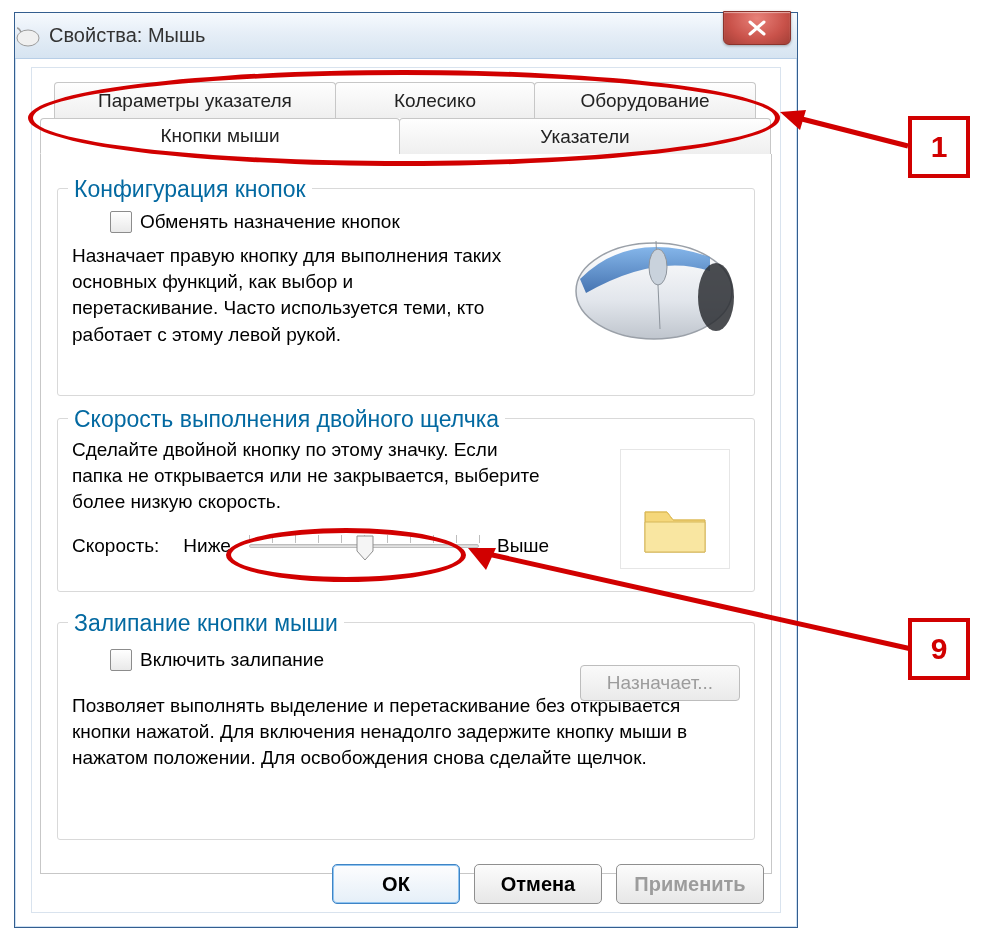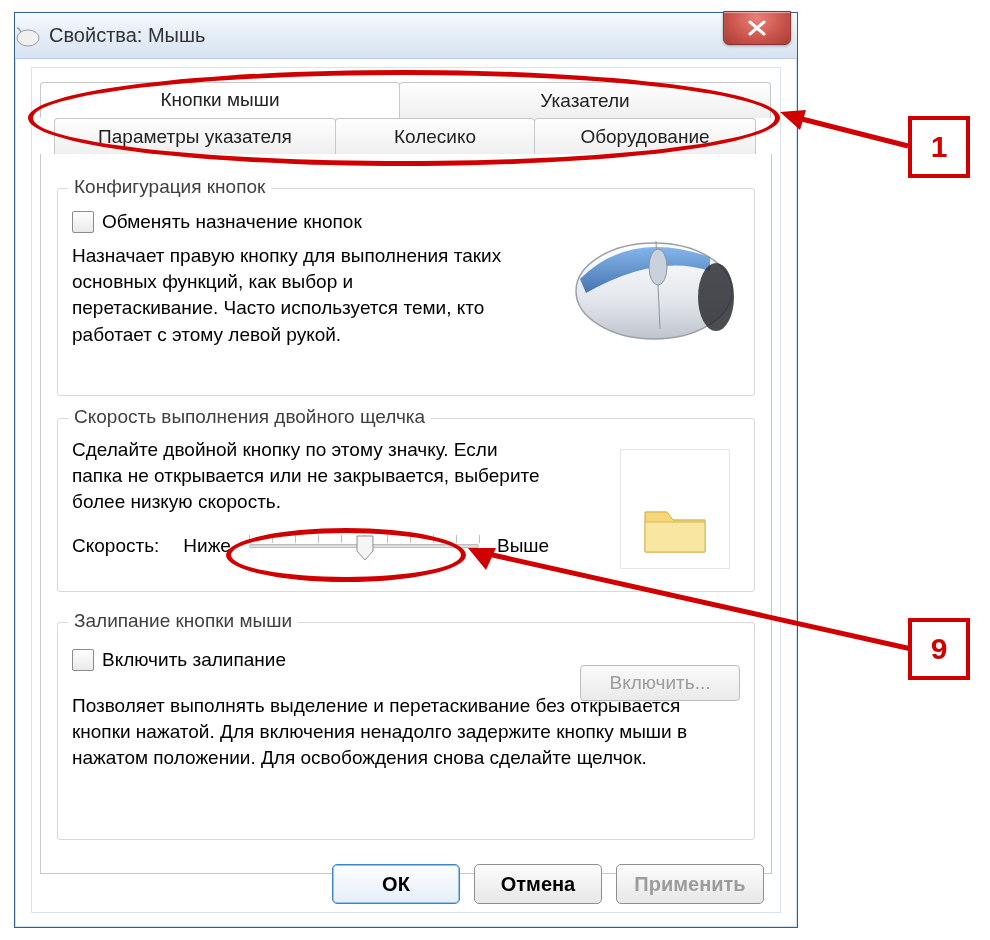--- a/index.html
+++ b/index.html
@@ -97,28 +97,28 @@
     border: 1px solid #d9d9d9;
     border-radius: 3px;
     margin-top: 22px;
     padding: 18px 14px 14px 14px;
   }
   .group-title {
     position: absolute;
     top: -13px; left: 10px;
     background: #fff;
     padding: 0 6px;
-    font-size: 19px;
-    color: #404040;
+    font-size: 23px;
+    color: #0369a1;
   }
   .group1 { height: 208px; }
   .group2 { height: 174px; }
   .group3 { height: 218px; margin-top: 30px; }
 
-  .checkbox-row { display: flex; align-items: center; gap: 8px; margin-top: 4px; }
+  .checkbox-row { display: flex; align-items: center; gap: 8px; margin-top: 4px; margin-left: 38px; }
   .checkbox {
     width: 22px; height: 22px;
     border: 1px solid #8c8c8c;
     background: linear-gradient(to bottom, #fff, #e9e9e9);
     border-radius: 2px;
   }
   .desc { margin-top: 10px; font-size: 19px; line-height: 1.38; max-width: 430px; }
 
   .mouse-art {
     position: absolute; right: 10px; top: 12px;
@@ -227,28 +227,28 @@
       <span class="title-text">Свойства: Мышь</span>
       <div class="close-btn">
         <svg width="20" height="16" viewBox="0 0 20 16">
           <path d="M3 2 L17 14 M17 2 L3 14" stroke="#fff" stroke-width="3" stroke-linecap="round"></path>
         </svg>
       </div>
     </div>
 
     <div class="client">
       <div class="tabs">
-        <div class="tab-row tab-row2">
-          <div class="tab">Кнопки мыши</div>
-          <div class="tab">Указатели</div>
-        </div>
         <div class="tab-row tab-row1">
           <div class="tab">Параметры указателя</div>
           <div class="tab">Колесико</div>
           <div class="tab">Оборудование</div>
+        </div>
+        <div class="tab-row tab-row2">
+          <div class="tab">Кнопки мыши</div>
+          <div class="tab">Указатели</div>
         </div>
 
         <div class="tab-panel">
 
           <div class="group group1">
             <span class="group-title">Конфигурация кнопок</span>
             <div class="checkbox-row">
               <div class="checkbox"></div>
               <span>Обменять назначение кнопок</span>
             </div>
@@ -312,21 +312,21 @@
               </svg>
             </div>
           </div>
 
           <div class="group group3">
             <span class="group-title">Залипание кнопки мыши</span>
             <div class="checkbox-row" style="margin-top:8px">
               <div class="checkbox"></div>
               <span>Включить залипание</span>
             </div>
-            <div class="params-btn">Включить...</div>
+            <div class="params-btn">Назначает...</div>
             <div class="desc" style="max-width:640px;margin-top:22px">Позволяет выполнять выделение и перетаскивание без открывается кнопки нажатой. Для включения ненадолго задержите кнопку мыши в нажатом положении. Для освобождения снова сделайте щелчок.</div>
           </div>
 
         </div>
       </div>
 
       <div class="action-row">
         <div class="btn btn-ok">ОК</div>
         <div class="btn btn-cancel">Отмена</div>
         <div class="btn btn-apply">Применить</div>

